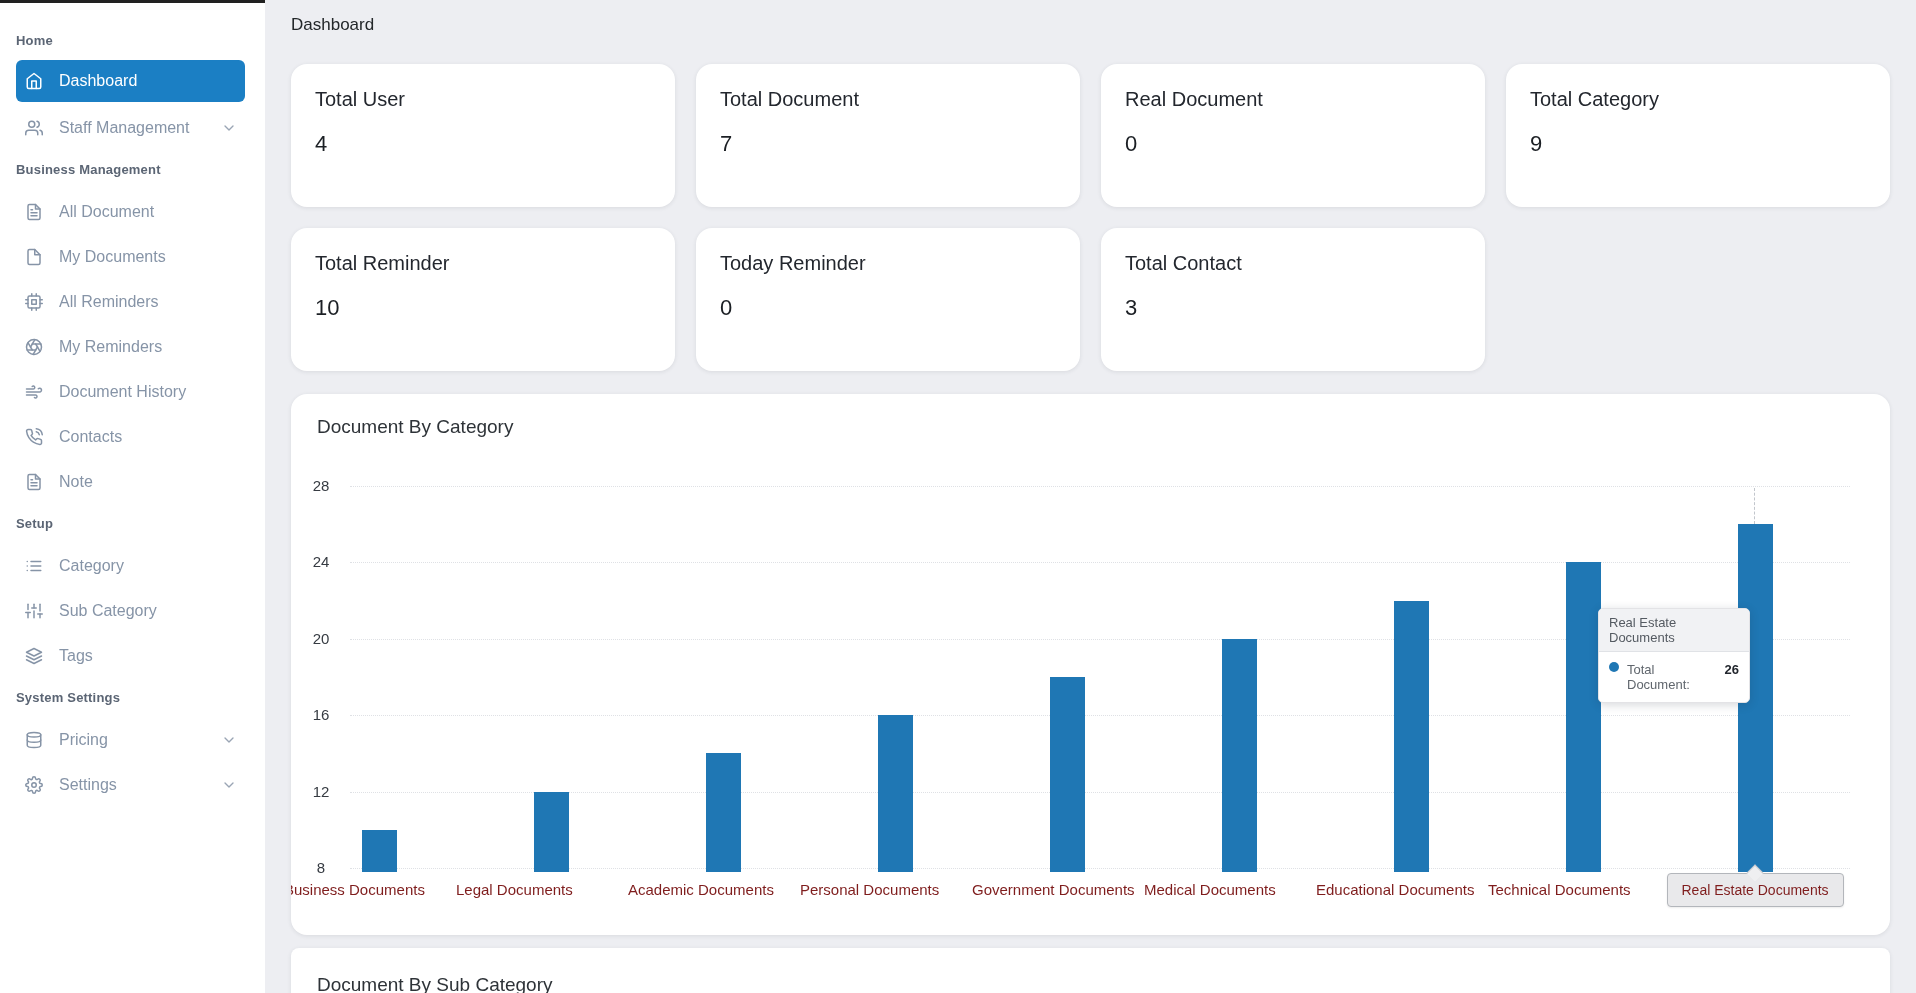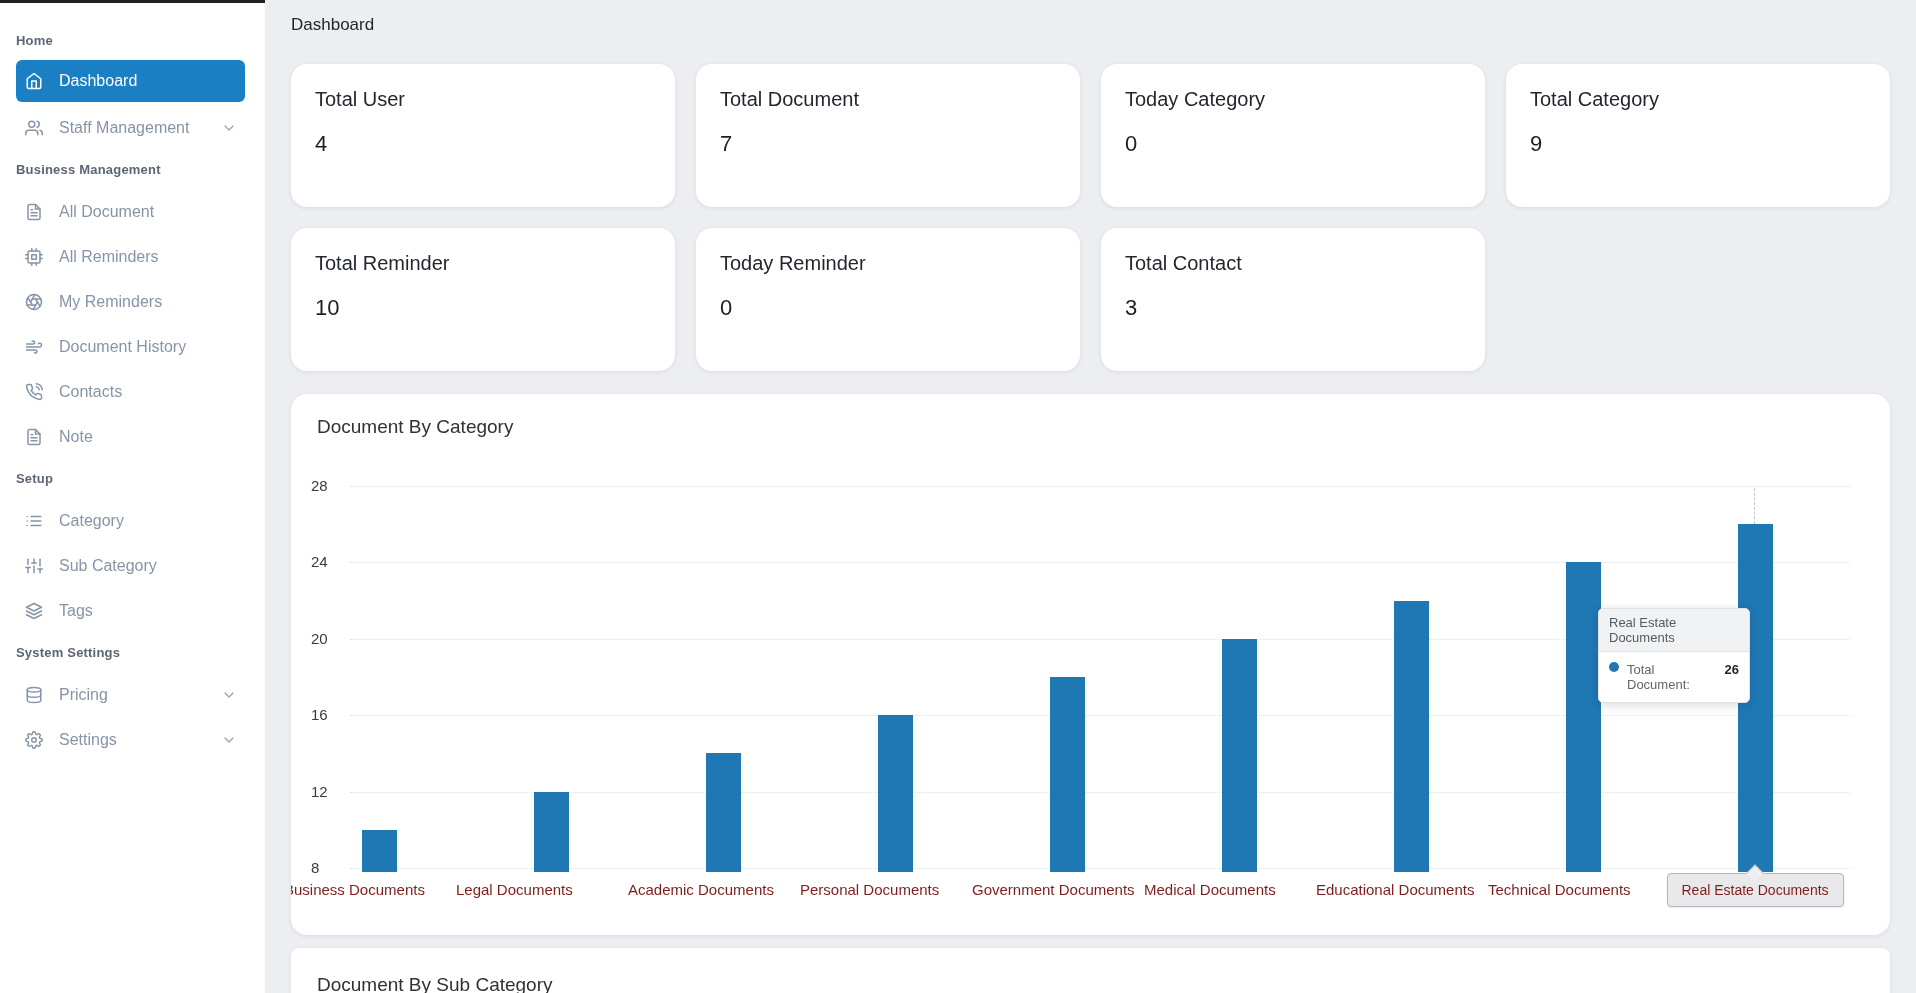--- a/index.html
+++ b/index.html
@@ -28,21 +28,21 @@
   .stat-card { background:#fff; border-radius:16px; height:143px; padding:24px 24px;
     box-shadow:0 1px 4px rgba(35,45,60,.10); }
   .stat-title { font-size:20px; color:#23272e; font-weight:400; }
   .stat-value { font-size:22px; color:#1b1f24; font-weight:400; margin-top:20px; }
 
   
   .chart-card { position:relative; margin-top:23px; background:#fff; border-radius:16px;
     height:541px; box-shadow:0 1px 4px rgba(35,45,60,.10); overflow:hidden; }
   .chart-title { position:absolute; left:26px; top:22px; font-size:19px; color:#2e3338; font-weight:400; }
   .gridline { position:absolute; left:59px; width:1500px; height:0; border-top:1px dotted #dfe1e5; }
-  .ytick { position:absolute; width:40px; text-align:left; font-size:15px; color:#363b42; transform:translateY(-9px); left:20px; }
+  .ytick { position:absolute; width:40px; text-align:center; font-size:15px; color:#363b42; transform:translateY(-9px); left:10px; }
   .bar { position:absolute; width:35px; background:#1f77b4; }
   .xlabel { position:absolute; width:190px; text-align:left; font-size:15px; color:#7f1d1d; top:487px; }
   .xlabel.hovered { width:auto; background:#e9e9eb; border:1px solid #b3b6bb; border-radius:4px;
     padding:8px 14px; top:479px; font-size:14px; box-shadow:0 1px 2px rgba(0,0,0,.08); }
   .xlabel.hovered .caret { position:absolute; top:-7px; left:50%; margin-left:-6px; width:12px; height:12px;
     background:#efeff1; border-left:1px solid #c6c9cd; border-top:1px solid #c6c9cd; transform:rotate(45deg); }
   .hoverline { position:absolute; width:0; border-left:1px dashed #c2c6cc; }
 
   .tooltip { position:absolute; left:1307px; top:214px; width:152px; background:#fff; border:1px solid #e3e3e6;
     border-radius:5px; box-shadow:0 2px 10px rgba(30,40,55,.18); overflow:hidden; z-index:3; }
@@ -90,20 +90,29 @@
         <span class="nav-icon">
           <svg viewBox="0 0 24 24" fill="none" stroke="currentColor" stroke-width="2" stroke-linecap="round" stroke-linejoin="round">
             <path d="M14 2H6a2 2 0 0 0-2 2v16a2 2 0 0 0 2 2h12a2 2 0 0 0 2-2V8z"></path>
             <polyline points="14 2 14 8 20 8"></polyline>
             <line x1="16" y1="13" x2="8" y2="13"></line>
             <line x1="16" y1="17" x2="8" y2="17"></line>
             <polyline points="10 9 9 9 8 9"></polyline>
           </svg>
         </span>
         <span>All Document</span>
+      </div>
+      <div class="nav-item">
+        <span class="nav-icon">
+          <svg viewBox="0 0 24 24" fill="none" stroke="currentColor" stroke-width="2" stroke-linecap="round" stroke-linejoin="round">
+            <path d="M13 2H6a2 2 0 0 0-2 2v16a2 2 0 0 0 2 2h12a2 2 0 0 0 2-2V9z"></path>
+            <polyline points="13 2 13 9 20 9"></polyline>
+          </svg>
+        </span>
+        <span>My Documents</span>
       </div>
       <div class="nav-item">
         <span class="nav-icon">
           <svg viewBox="0 0 24 24" fill="none" stroke="currentColor" stroke-width="2" stroke-linecap="round" stroke-linejoin="round">
             <rect x="4" y="4" width="16" height="16" rx="2"></rect>
             <rect x="9" y="9" width="6" height="6"></rect>
             <line x1="9" y1="1" x2="9" y2="4"></line>
             <line x1="15" y1="1" x2="15" y2="4"></line>
             <line x1="9" y1="20" x2="9" y2="23"></line>
             <line x1="15" y1="20" x2="15" y2="23"></line>
@@ -232,21 +241,21 @@
   <div class="cards-grid" id="cards-grid">
       <div class="stat-card">
         <div class="stat-title">Total User</div>
         <div class="stat-value">4</div>
       </div>
       <div class="stat-card">
         <div class="stat-title">Total Document</div>
         <div class="stat-value">7</div>
       </div>
       <div class="stat-card">
-        <div class="stat-title">Today Category</div>
+        <div class="stat-title">Real Document</div>
         <div class="stat-value">0</div>
       </div>
       <div class="stat-card">
         <div class="stat-title">Total Category</div>
         <div class="stat-value">9</div>
       </div>
       <div class="stat-card">
         <div class="stat-title">Total Reminder</div>
         <div class="stat-value">10</div>
       </div>

